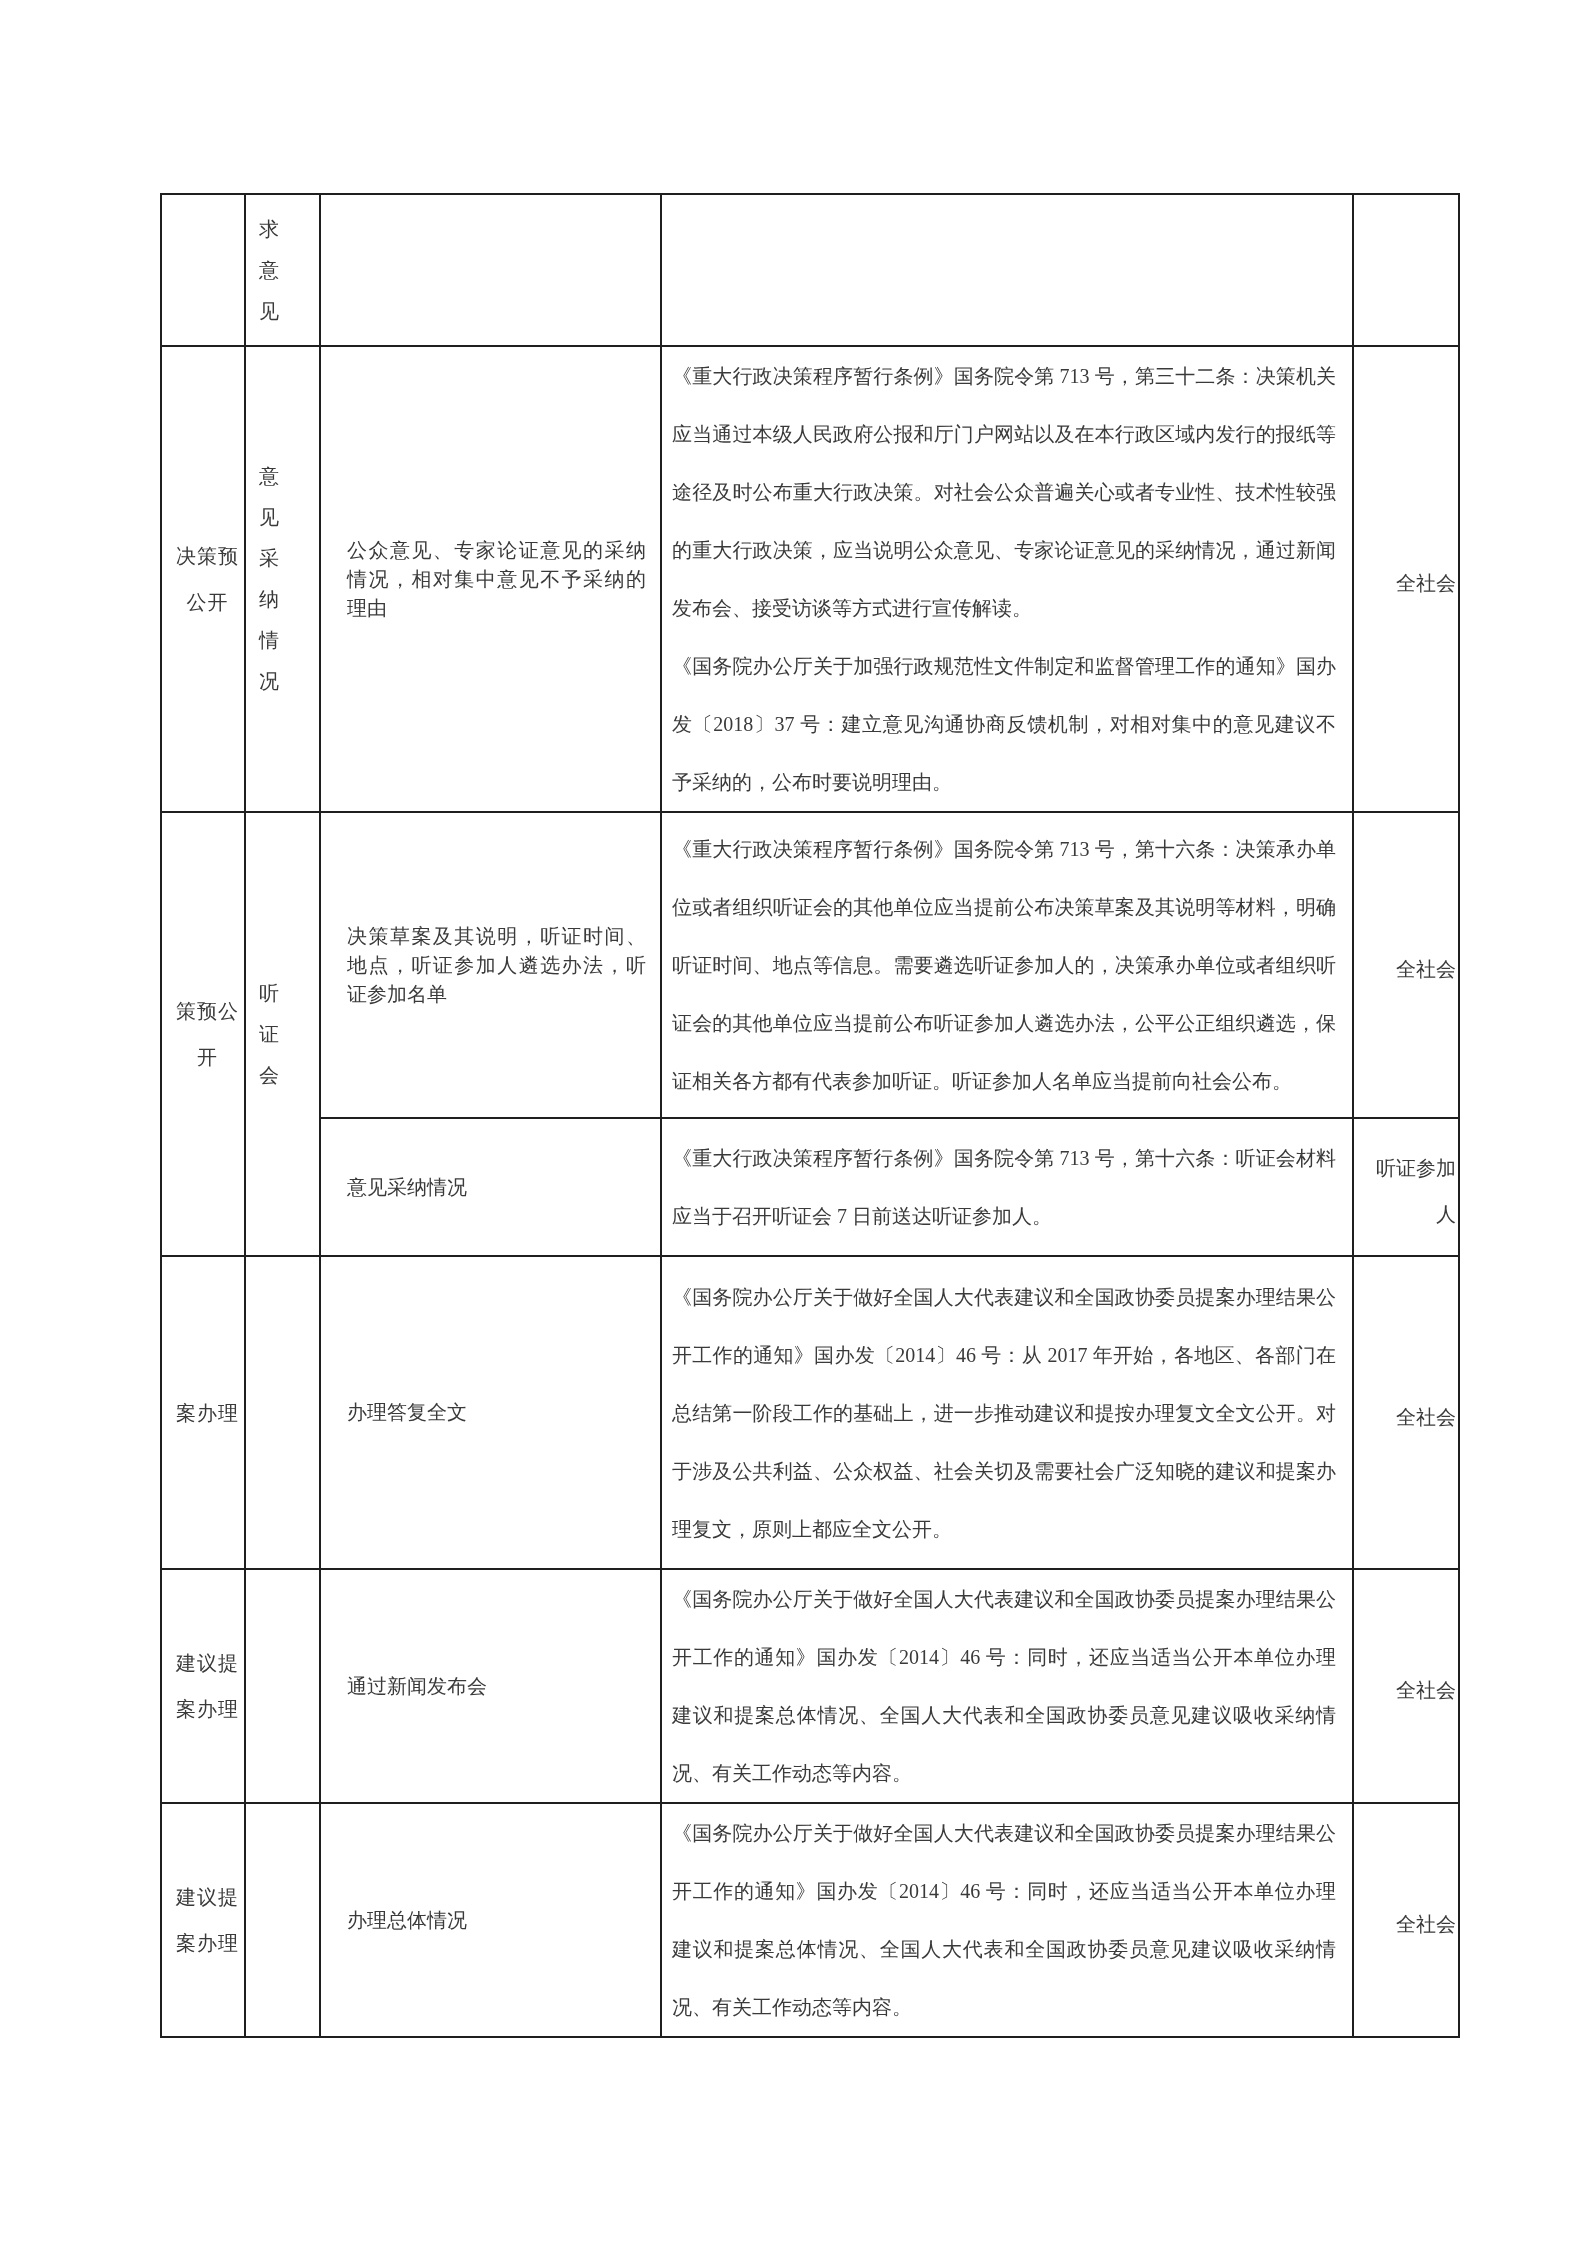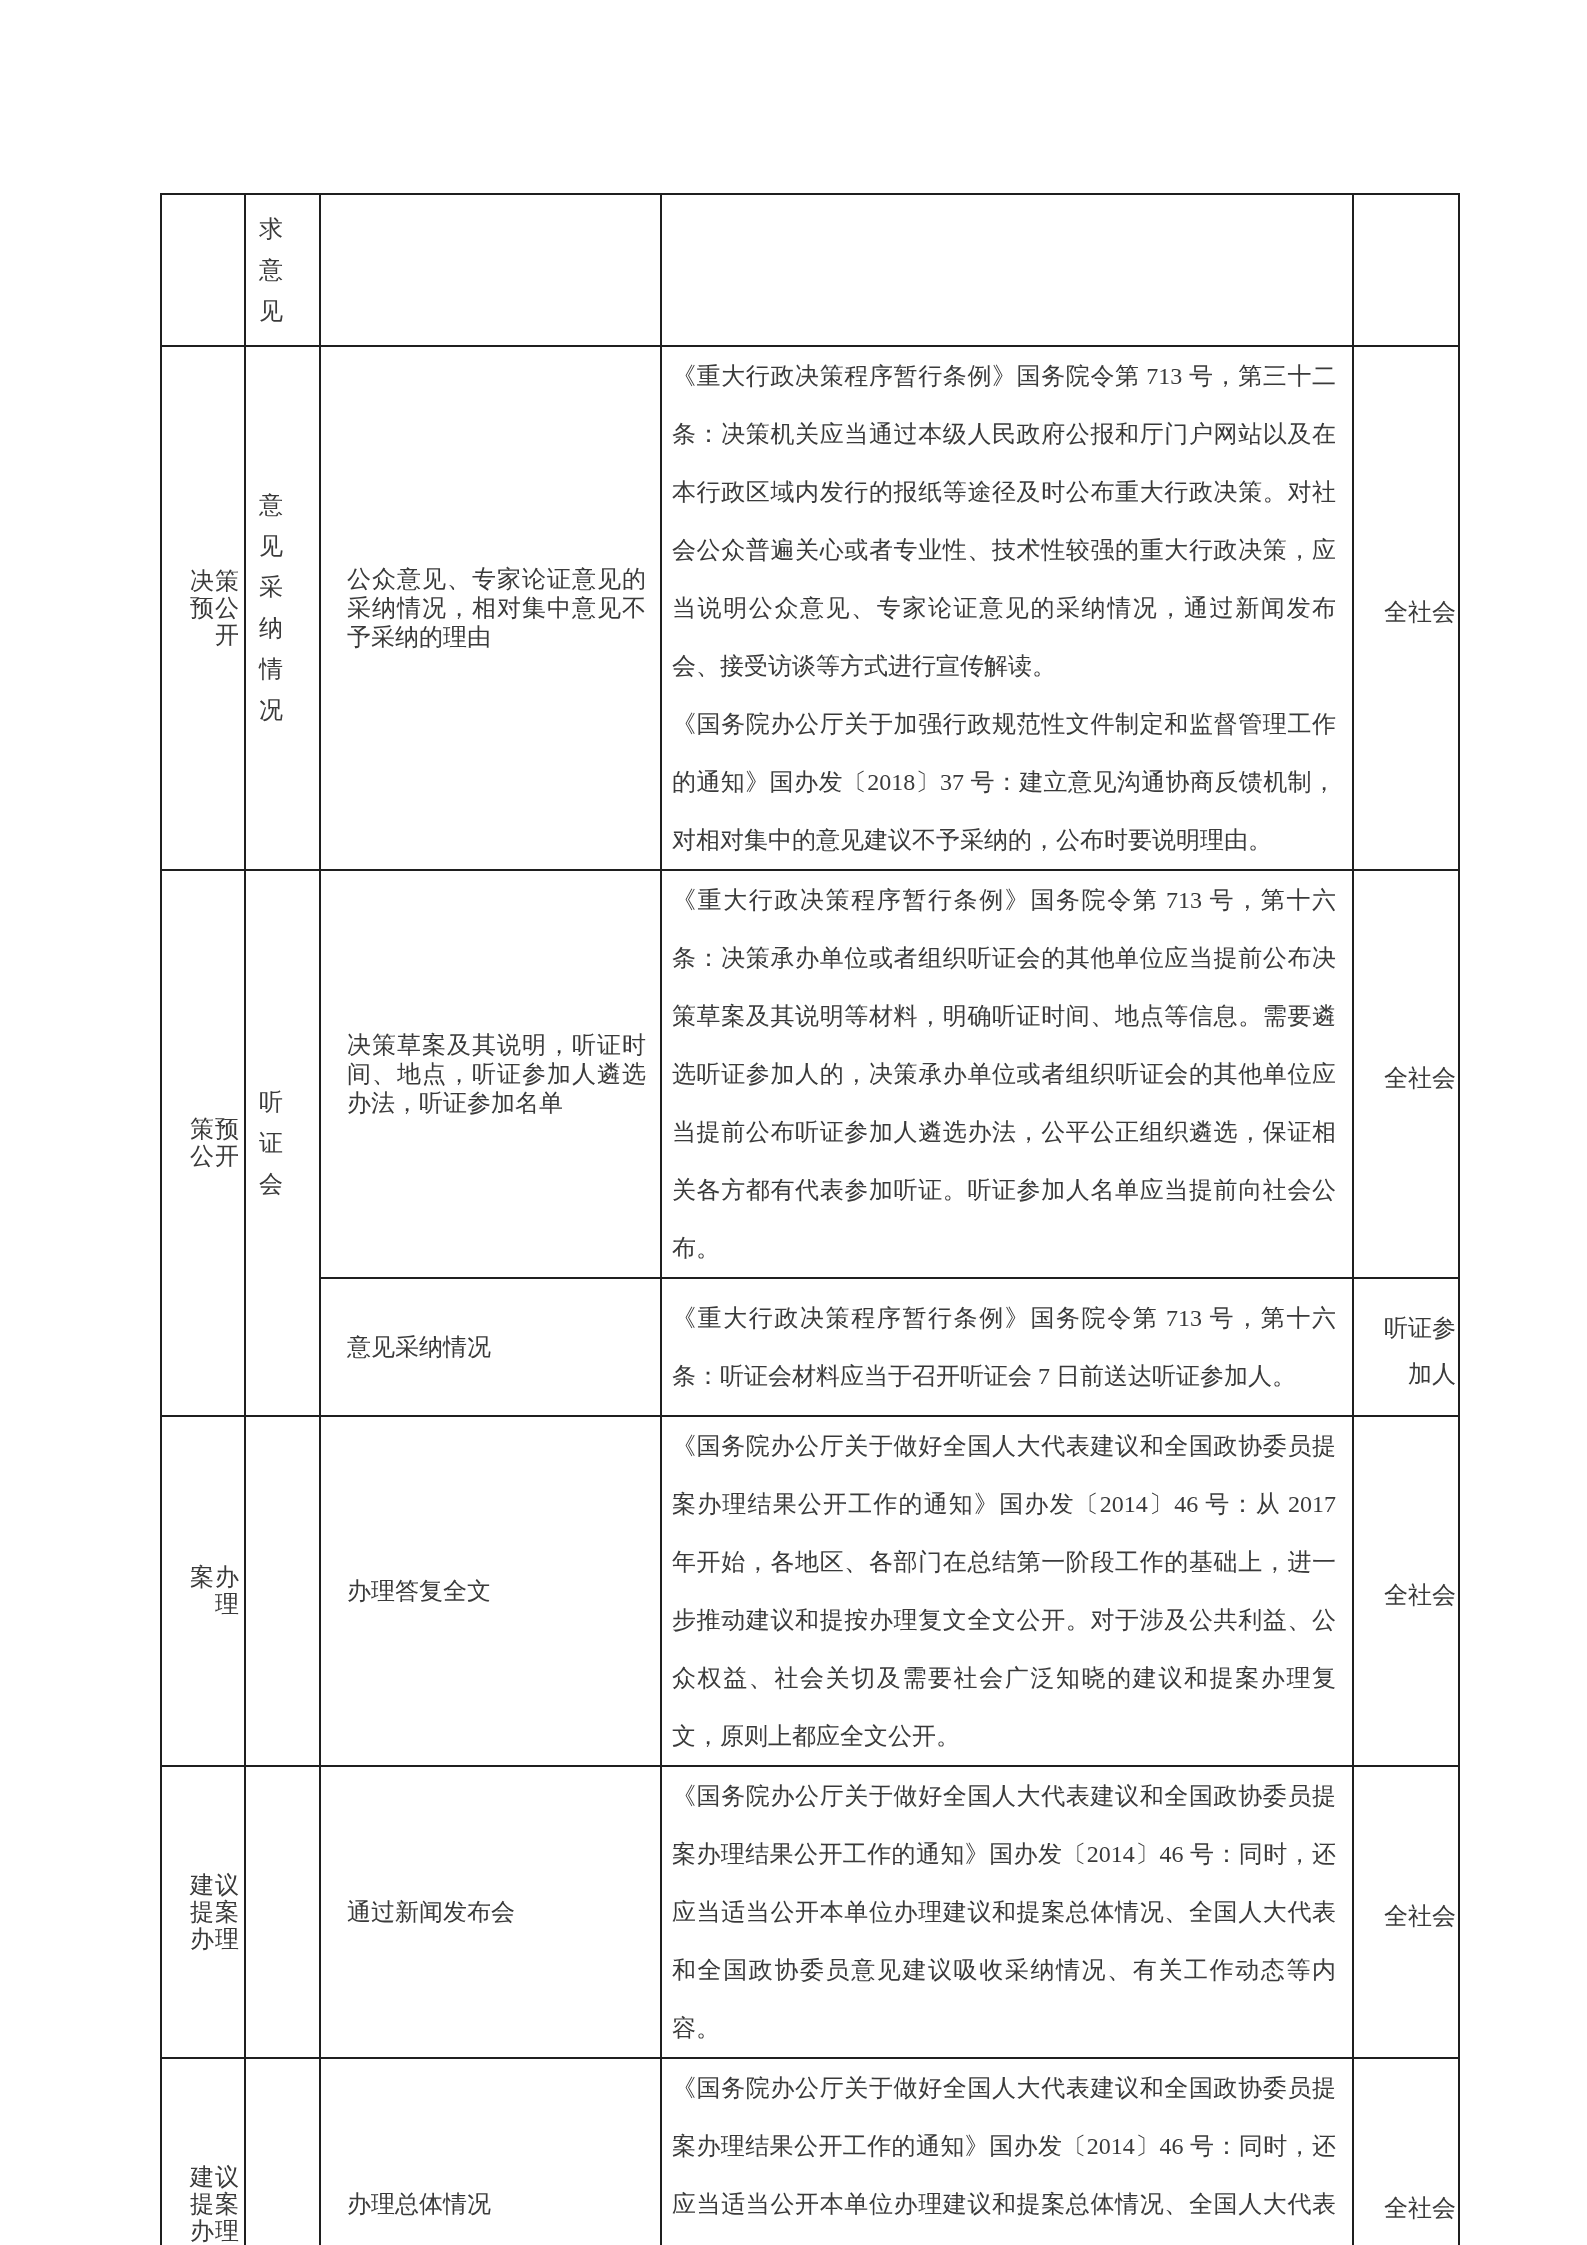--- a/index.html
+++ b/index.html
@@ -15,29 +15,29 @@
     position:absolute;
     left:160px;
     top:193px;
     width:1298px;
     border-collapse:collapse;
     table-layout:fixed;
   }
   table.doc td{
     border:2px solid #1f1f1f;
     vertical-align:middle;
-    font-size:24px;
+    font-size:20px;
     color:#3a3a3a;
     overflow:hidden;
     word-break:break-all;
   }
   td.c1{
     padding:0 4px 0 13px;
-    line-height:27px;
-    text-align:right;
+    line-height:46px;
+    text-align:center;
     letter-spacing:1px;
     margin-left:32px;
   }
   td.c2{
     padding:0 0 0 13px;
     line-height:41px;
     text-align:left;
   }
   td.c2 .vert{width:1.05em;}
   td.c3{

